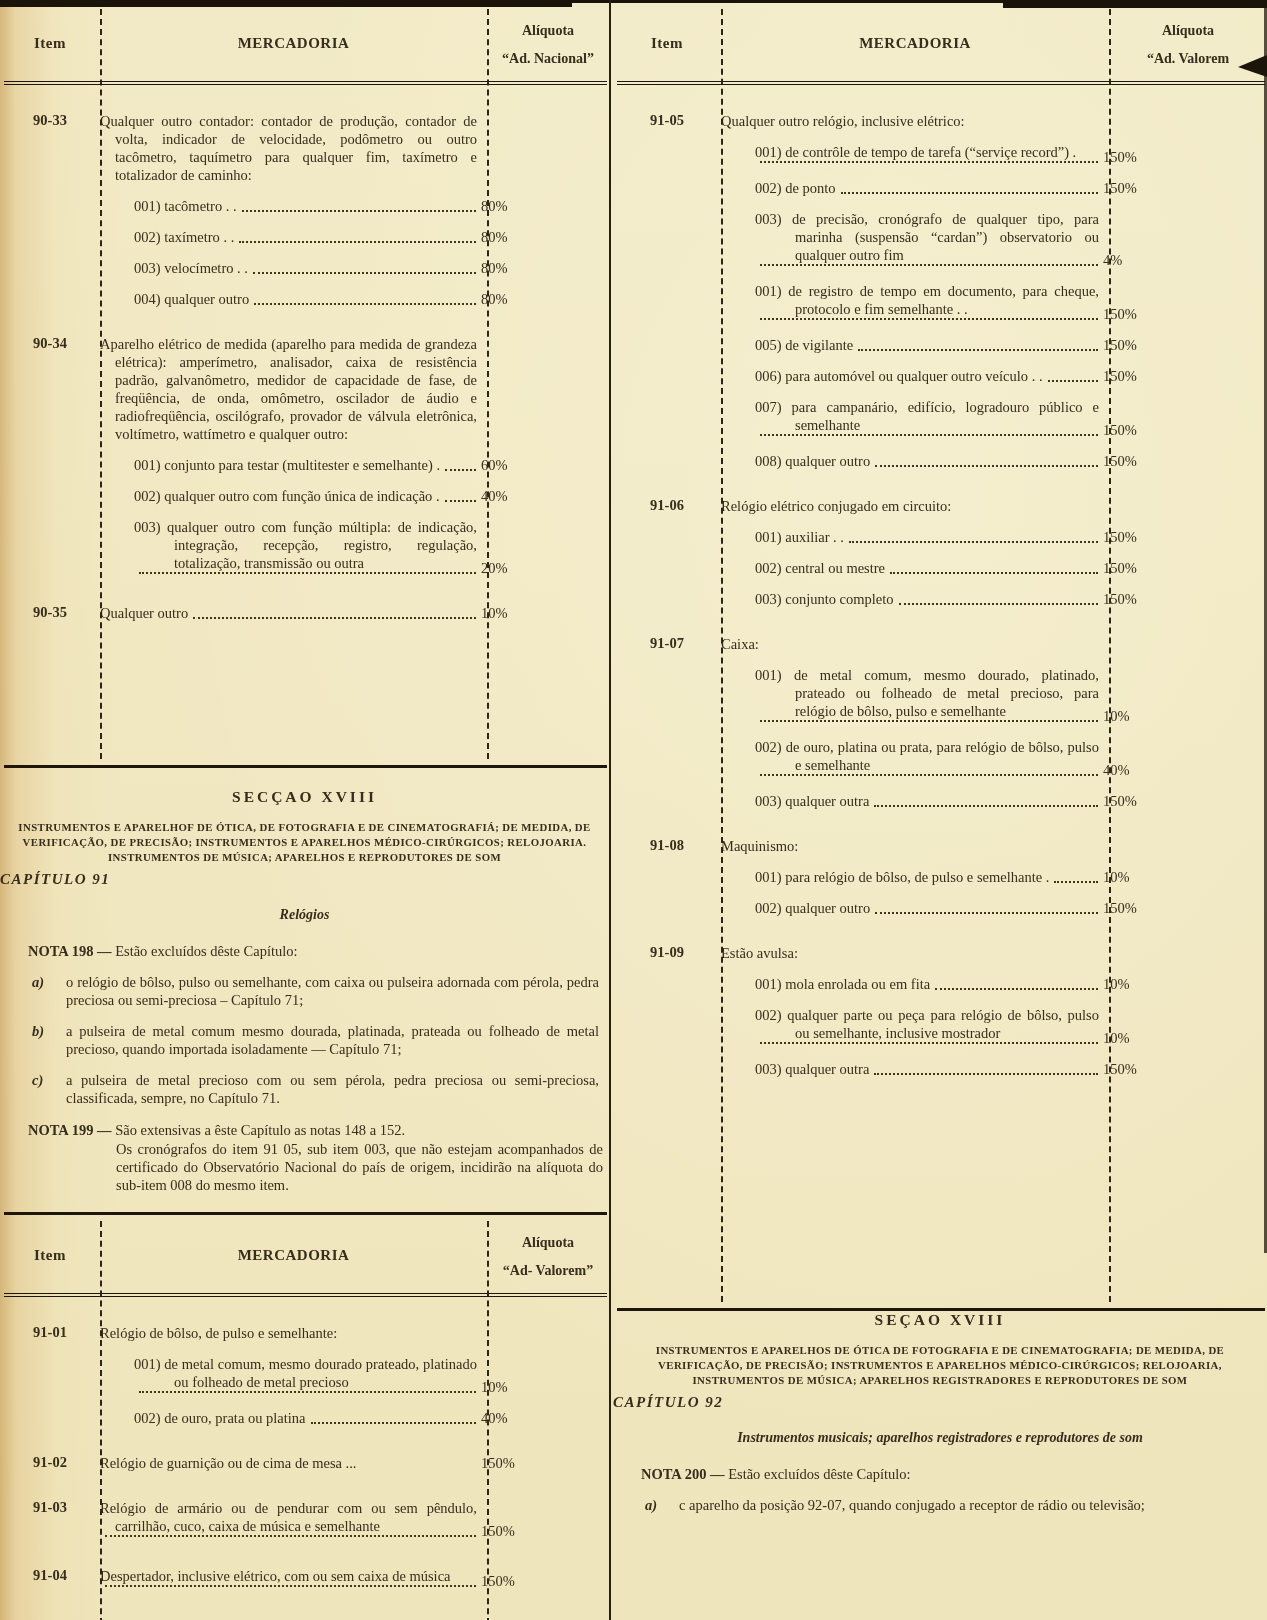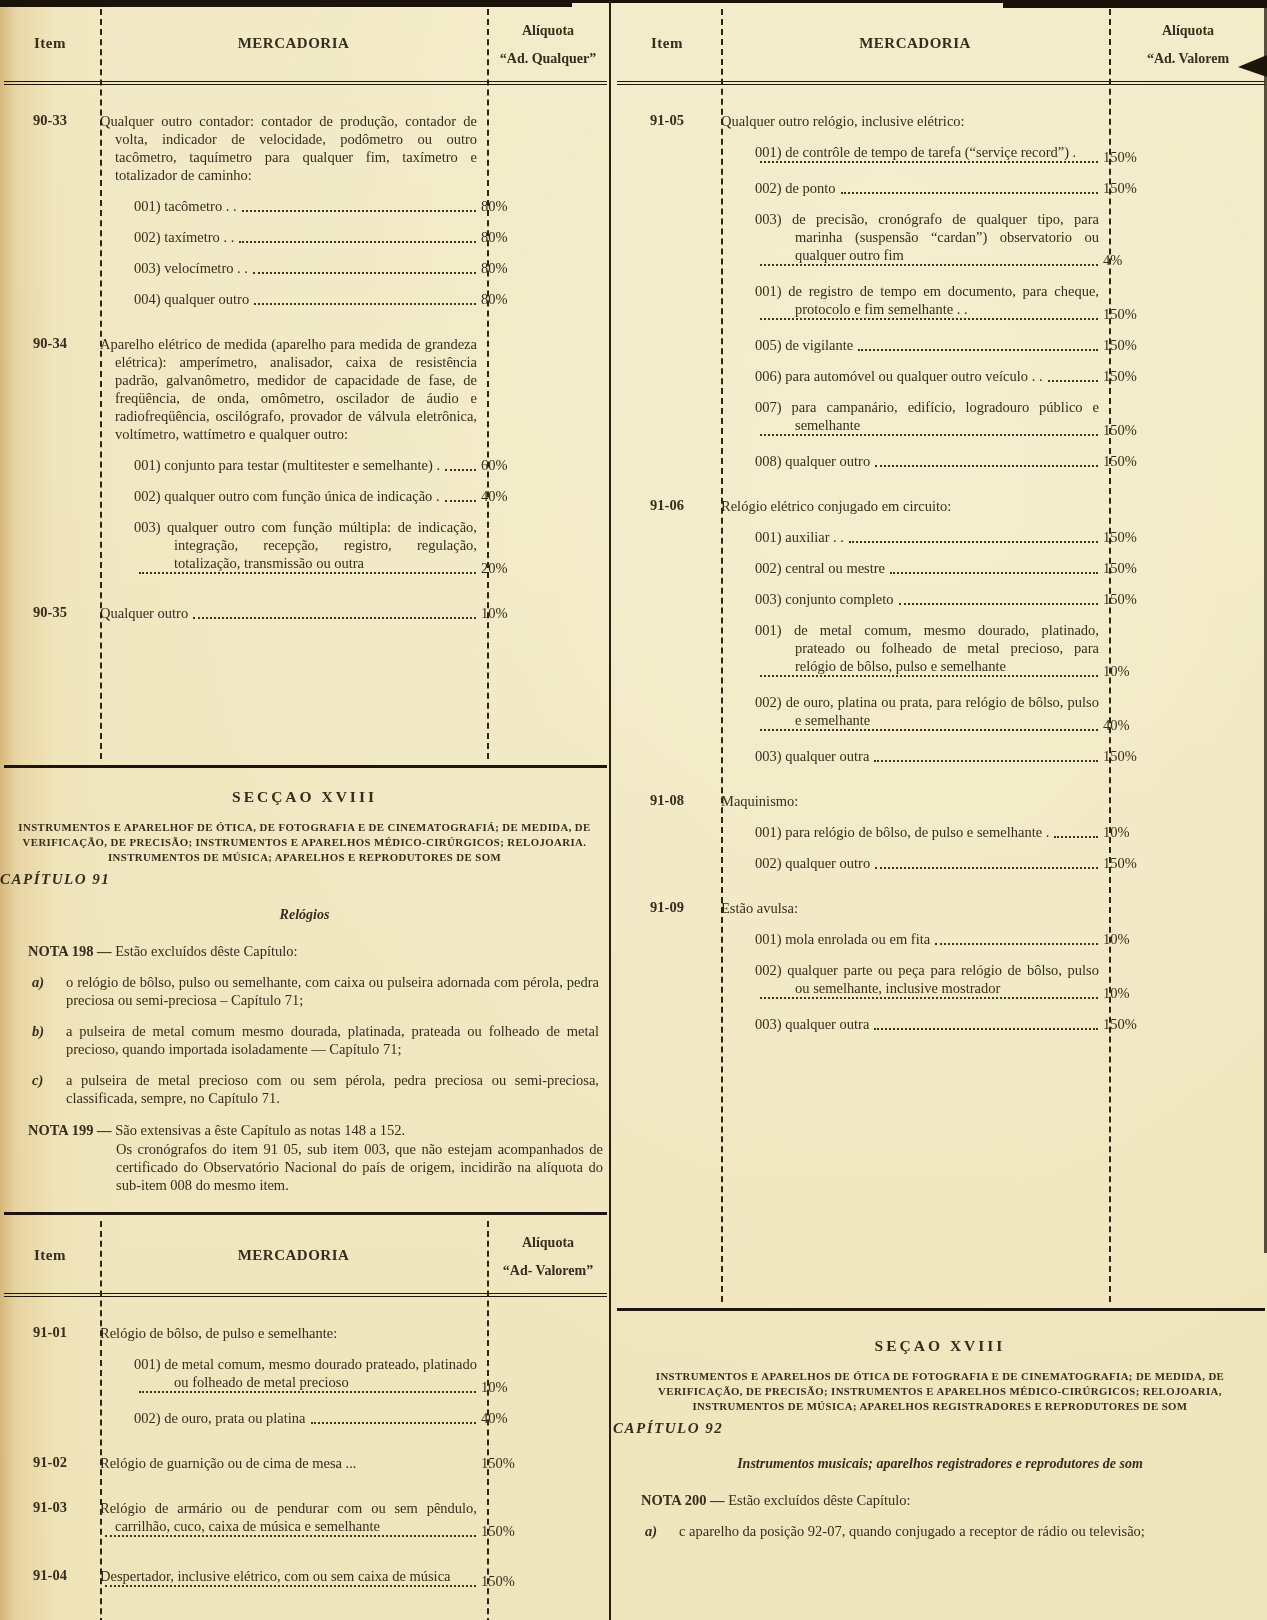--- a/index.html
+++ b/index.html
@@ -74,21 +74,21 @@
 
   <div class="col-left">
     <div class="tbl t1" style="height:762px;">
       <div class="vline v1"></div>
       <div class="vline v2"></div>
       <div class="thead">
         <div class="h-item">Item</div>
         <div class="h-merc">MERCADORIA</div>
         <div class="h-aliq">
           <span>Alíquota</span>
-          <span class="l2">“Ad. Qualquer”</span>
+          <span class="l2">“Ad. Nacional”</span>
         </div>
       </div>
       <div class="sep"></div>
       <div class="rows">
           <div class="entry main">
             <div class="c-item">90-33</div>
             <div class="c-desc">
               <span class="txt">Qualquer outro contador: contador de produção, contador de volta, indicador de velocidade, podômetro ou outro tacômetro, taquímetro para qualquer fim, taxímetro e totalizador de caminho:</span>
             </div>
             <div class="c-rate"></div>
@@ -371,20 +371,27 @@
             <div class="c-rate">150%</div>
           </div>
           <div class="entry sub">
             <div class="c-item"></div>
             <div class="c-desc">
               <span class="txt">003) conjunto completo</span>
               <span class="leader"></span>
             </div>
             <div class="c-rate">150%</div>
           </div>
+          <div class="entry main">
+            <div class="c-item">91-07</div>
+            <div class="c-desc">
+              <span class="txt">Caixa:</span>
+            </div>
+            <div class="c-rate"></div>
+          </div>
           <div class="entry sub">
             <div class="c-item"></div>
             <div class="c-desc">
               <span class="txt">001) de metal comum, mesmo dourado, platinado, prateado ou folheado de metal precioso, para relógio de bôlso, pulso e semelhante</span>
               <span class="leader"></span>
             </div>
             <div class="c-rate">10%</div>
           </div>
           <div class="entry sub">
             <div class="c-item"></div>
@@ -454,21 +461,21 @@
               <span class="txt">003) qualquer outra</span>
               <span class="leader"></span>
             </div>
             <div class="c-rate">150%</div>
           </div>
         </div>
     </div>
 
     <div class="hrule"></div>
 
-    <div class="sec" style="padding-top:26px;">
+    <div class="sec" style="">
       <div class="sec-title">SEÇAO XVIII</div>
       <div class="sec-sub">INSTRUMENTOS E APARELHOS DE ÓTICA DE FOTOGRAFIA E DE CINEMATOGRAFIA; DE MEDIDA, DE VERIFICAÇÃO, DE PRECISÃO; INSTRUMENTOS E APARELHOS MÉDICO-CIRÚRGICOS; RELOJOARIA, INSTRUMENTOS DE MÚSICA; APARELHOS REGISTRADORES E REPRODUTORES DE SOM</div>
       <div class="cap-title">CAPÍTULO 92</div>
       <div class="cap-sub">Instrumentos musicais; aparelhos registradores e reprodutores de som</div>
       <div class="nota">
         <span class="lbl">NOTA 200 —</span>
         <span>Estão excluídos dêste Capítulo:</span>
       </div>
       <div class="abc">
         <span class="lbl">a)</span>

